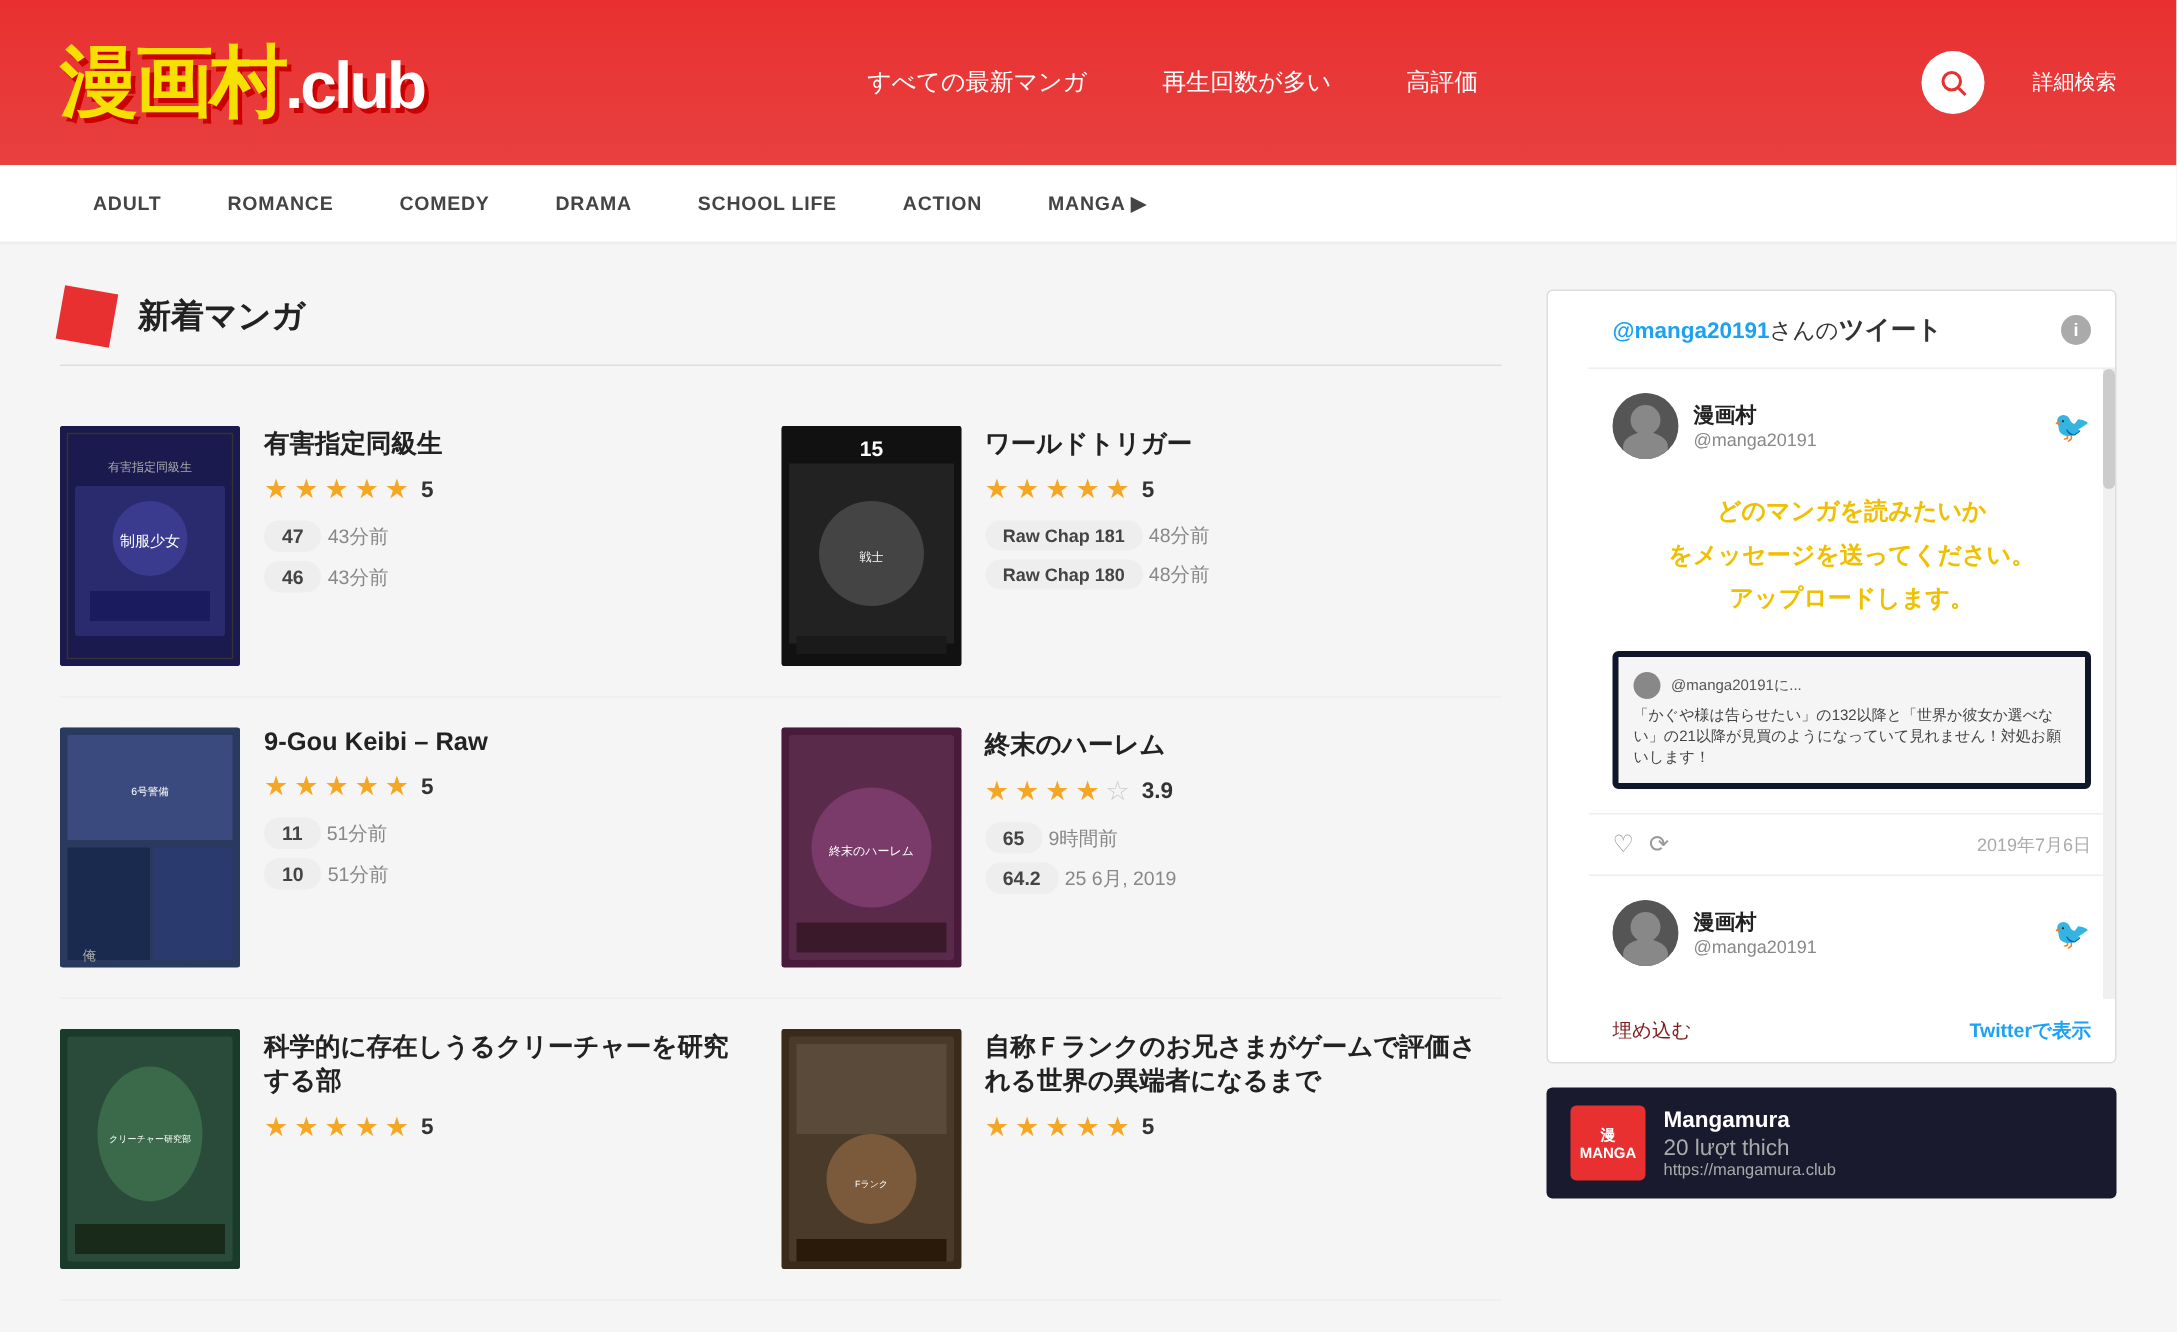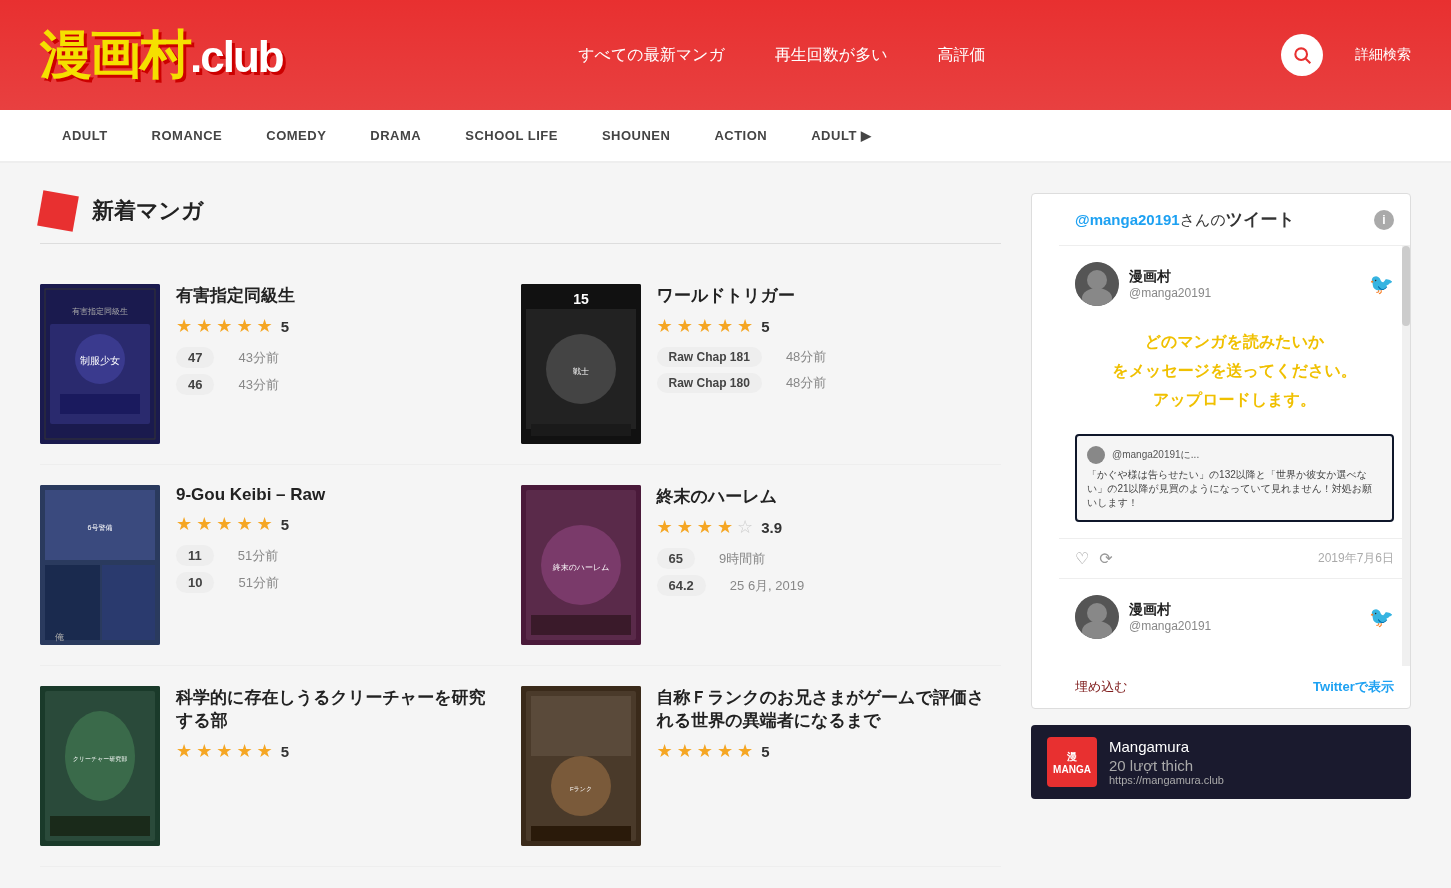--- a/index.html
+++ b/index.html
@@ -167,21 +167,21 @@
     .star-empty { color: #ccc; font-size: 18px; }
     .rating-num {
       font-size: 15px;
       font-weight: 600;
       color: #333;
       margin-left: 4px;
     }
     .chapter-row {
       display: flex;
       align-items: center;
-      gap: 24px;
+      gap: 4px;
       margin-bottom: 6px;
     }
     .chapter-badge {
       background: #eee;
       border-radius: 12px;
       padding: 3px 12px;
       font-size: 13px;
       font-weight: 600;
       color: #444;
       white-space: nowrap;
@@ -269,21 +269,21 @@
     .tweet-main-text {
       font-size: 16px;
       font-weight: 700;
       color: #f0c000;
       line-height: 1.8;
       text-align: center;
       padding: 10px 0;
     }
     .tweet-preview {
       background: #f5f5f5;
-      border: 2px solid #0f172a;
+      border: 4px solid #0f172a;
       border-radius: 4px;
       padding: 10px;
       font-size: 11px;
       color: #555;
       margin-top: 10px;
     }
     .tweet-preview-avatar {
       display: inline-block;
       width: 18px;
       height: 18px;
@@ -365,21 +365,21 @@
       display: flex;
       align-items: center;
       justify-content: center;
       font-size: 10px;
       color: white;
       font-weight: 700;
       text-align: center;
     }
     .ad-info .ad-title {
       font-size: 15px;
-      font-weight: 400;
+      font-weight: 700;
       color: white;
     }
     .ad-info .ad-url {
       font-size: 11px;
       color: #aaa;
     }
     .ad-likes {
       font-size: 15px;
       color: #aaa;
       margin-top: 2px;
@@ -409,23 +409,22 @@
     <span class="advanced-search">詳細検索</span>
   </div>
 </header>
 
 <nav class="genre-nav">
   <a>ADULT</a>
   <a>ROMANCE</a>
   <a>COMEDY</a>
   <a>DRAMA</a>
   <a>SCHOOL LIFE</a>
-  <a>SHOUNEN</a>
   <a>ACTION</a>
-  <a>ADULT ▶</a>
+  <a>MANGA ▶</a>
 </nav>
 
 <div class="main-container">
   <div class="content-area">
     <div class="section-title">
       <div class="red-square"></div>
       <h2>新着マンガ</h2>
     </div>
 
     <div class="manga-grid">

